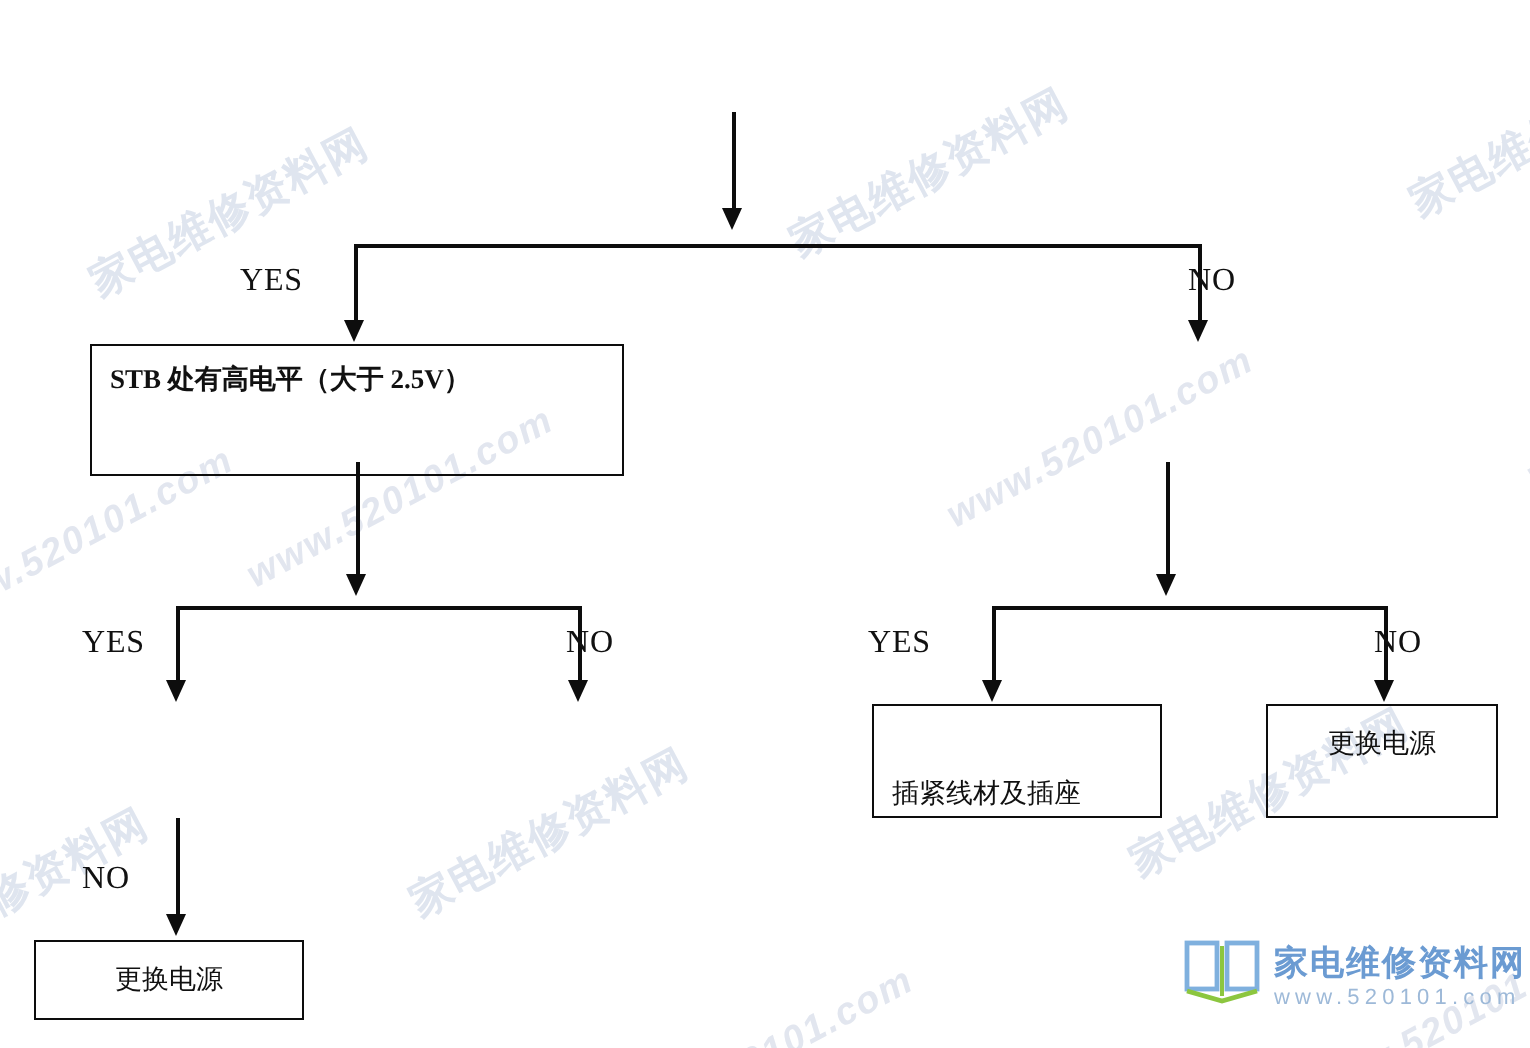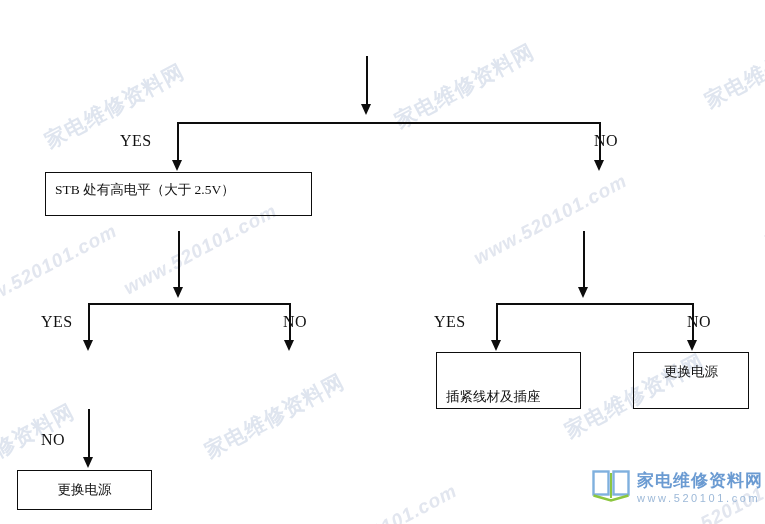--- a/index.html
+++ b/index.html
@@ -173,21 +173,21 @@
   <div class="hline" style="left:496px; top:303px; width:198px;"></div>
   <div class="vline" style="left:496px; top:303px; height:41px;"></div>
   <div class="arrowhead" style="left:491px; top:340px;"></div>
   <div class="vline" style="left:692px; top:303px; height:41px;"></div>
   <div class="arrowhead" style="left:687px; top:340px;"></div>
 
   <div class="vline" style="left:88px; top:409px; height:51px;"></div>
   <div class="arrowhead" style="left:83px; top:457px;"></div>
 
 
-  <div class="node pad-l" style="left:45px; top:172px; width:267px; height:44px;">
+  <div class="node pad-l" style="left:45px; top:172px; width:267px; height:66px;font-weight:bold;">
     <div class="txt">STB 处有高电平（大于 2.5V）</div>
   </div>
 
 
 
 
   <div class="node pad-l" style="left:436px; top:352px; width:145px; height:57px;justify-content:flex-end;">
     <div class="txt">插紧线材及插座</div>
   </div>
 

